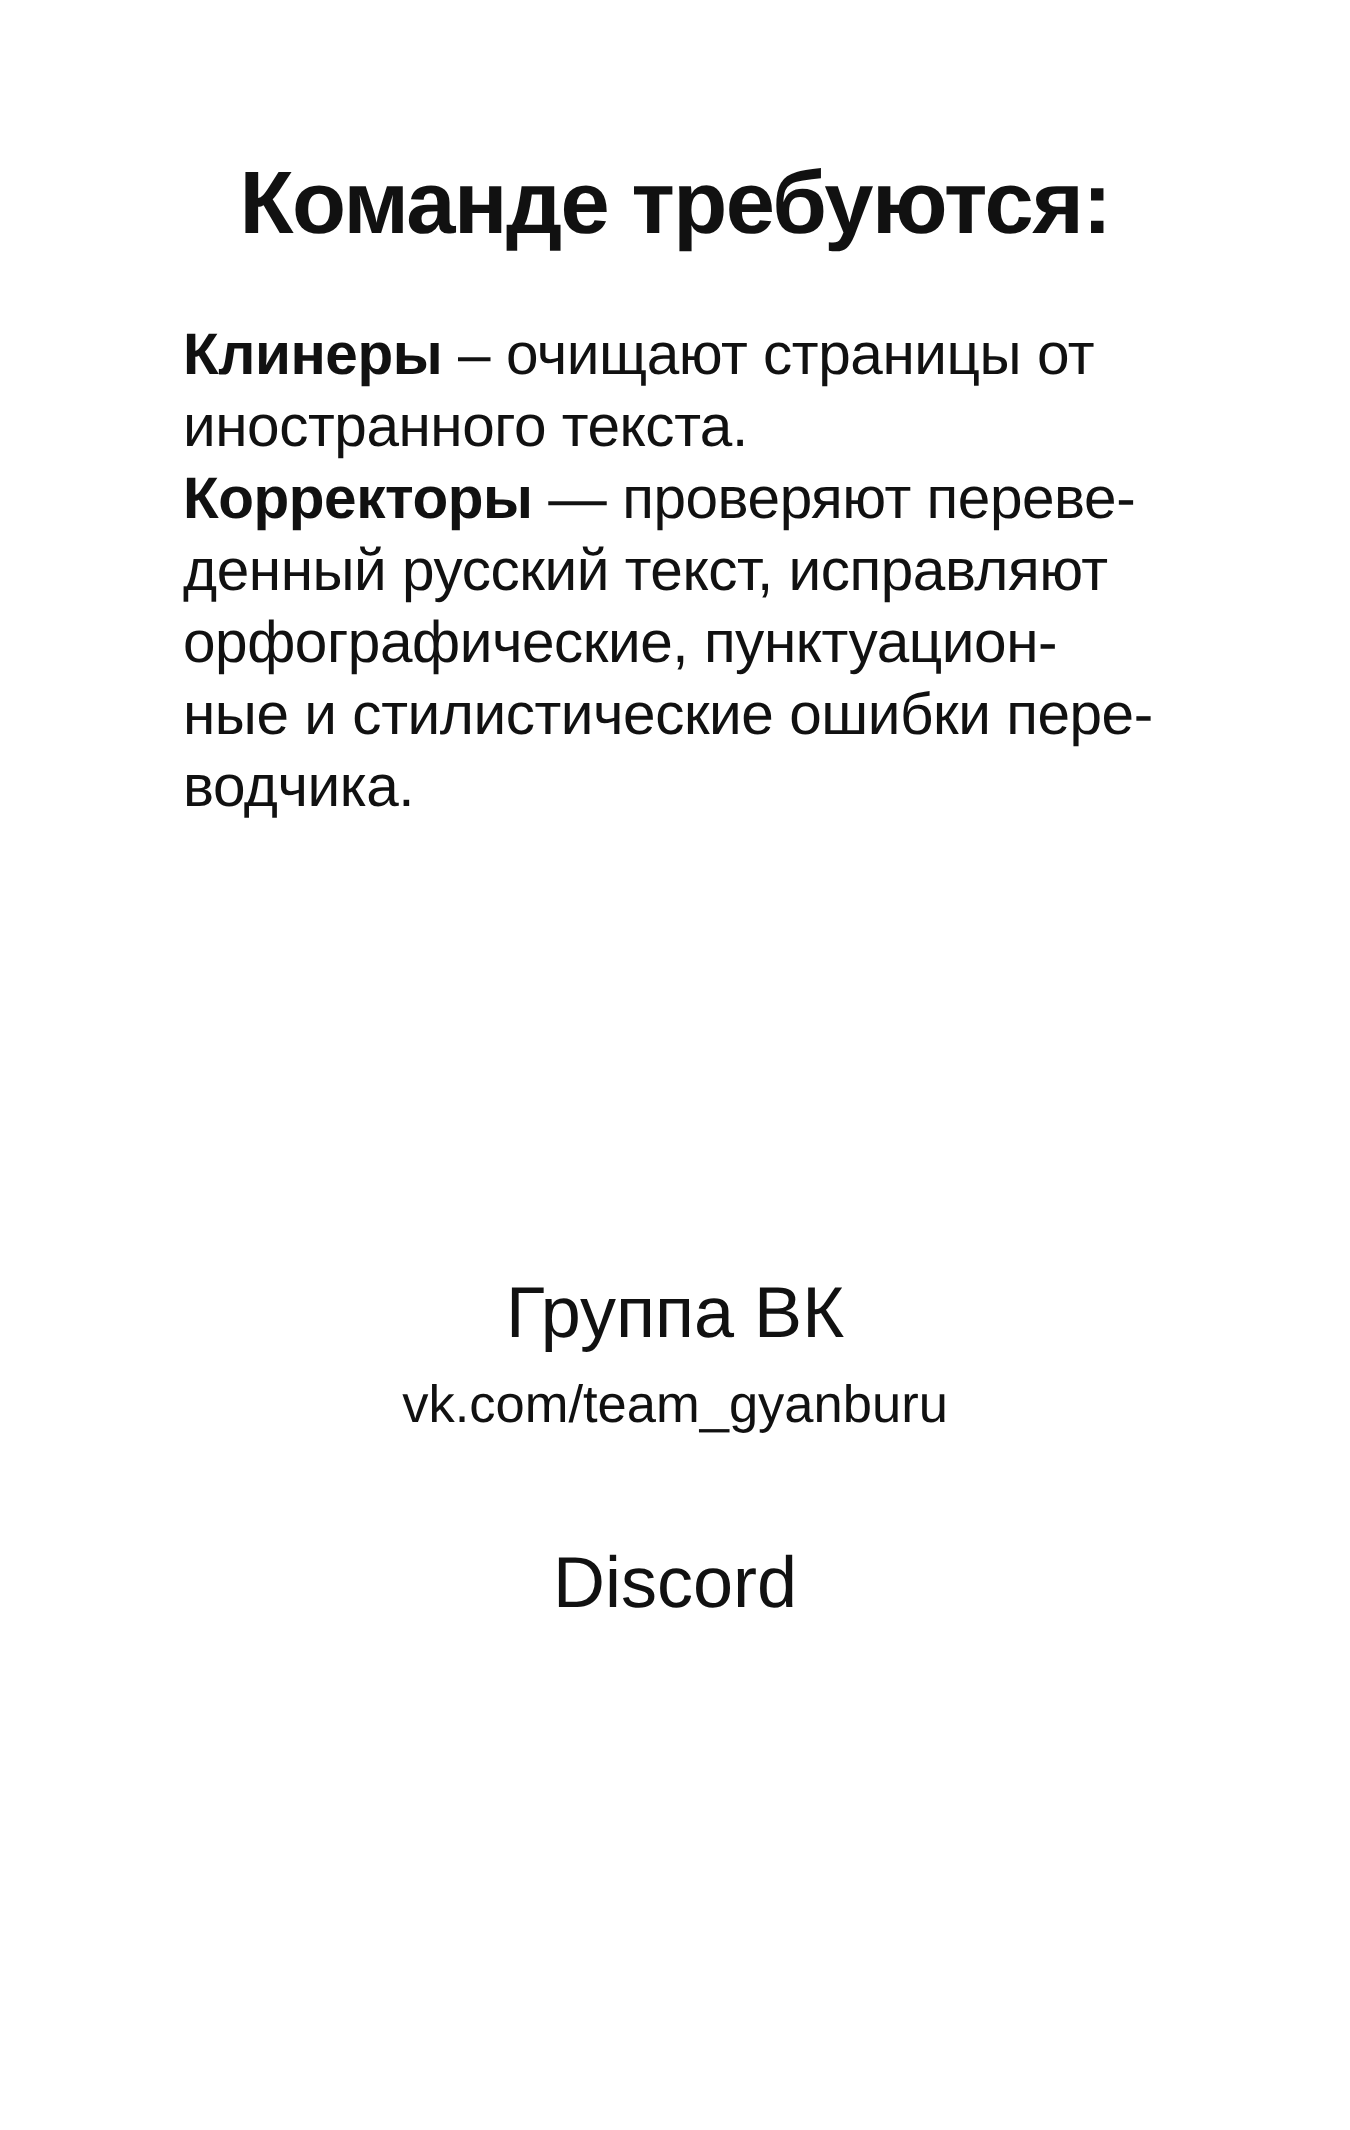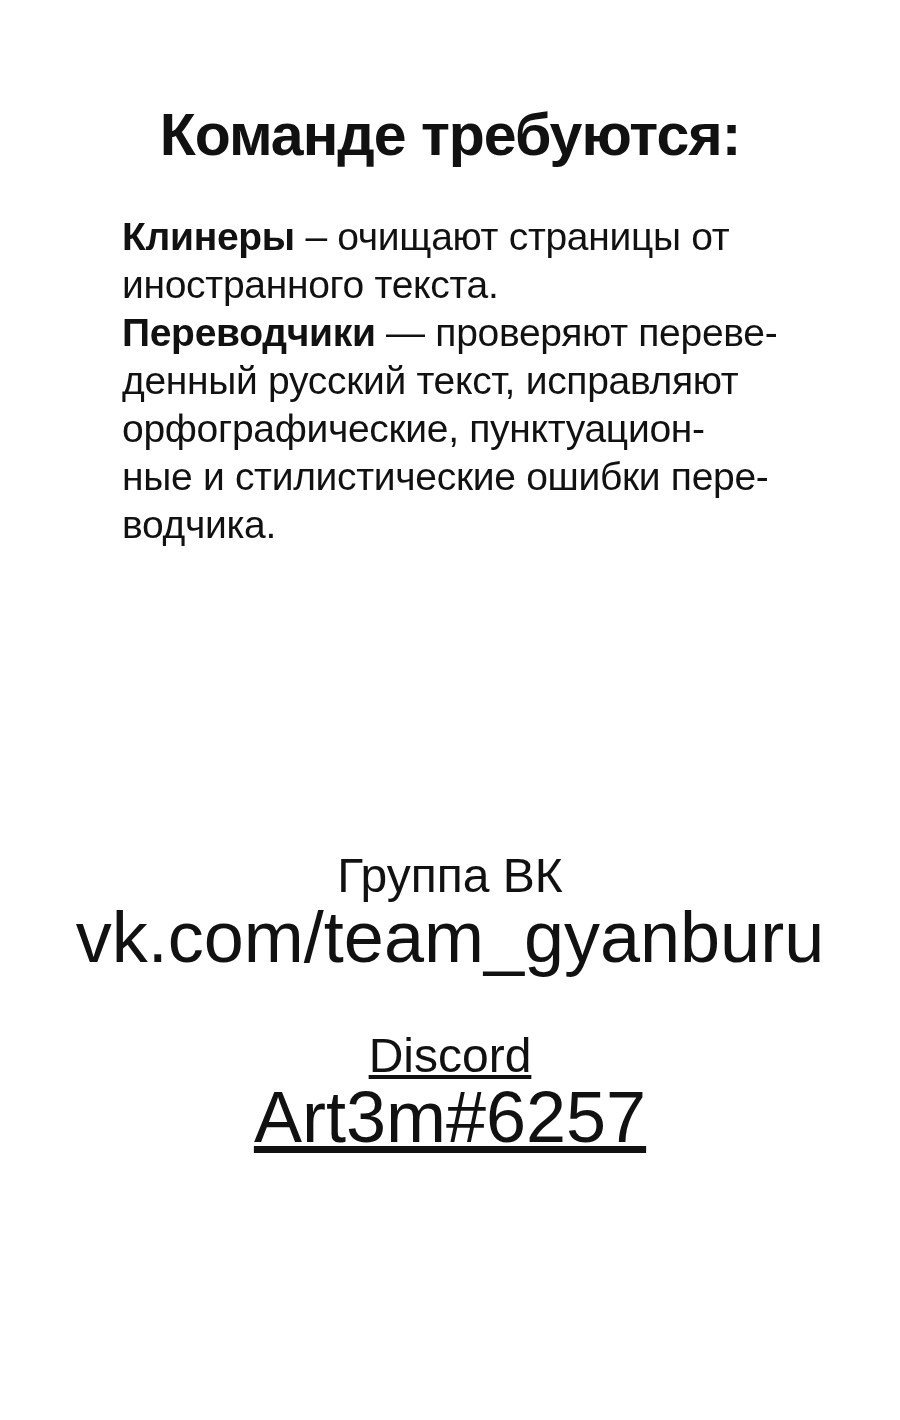--- a/index.html
+++ b/index.html
@@ -48,50 +48,49 @@
   .role .desc {
     white-space: pre-line;
   }
   .contact {
     position: absolute;
     left: 0;
     width: 900px;
     text-align: center;
   }
   .contact.vk { top: 834px; }
-  .contact.discord { top: 1014px; text-decoration: underline; }
+  .contact.discord { top: 1014px; }
   .contact-label {
     font-size: 48px;
     line-height: 58px;
   }
   .contact-value {
-    font-size: 72px;
+    font-size: 35px;
     line-height: 64px;
   }
 </style>
 </head>
 <body>
 
 <div class="page">
 
   <h1 class="title">Команде требуются:</h1>
 
   <div class="roles">
     <p class="role"><span class="term">Клинеры</span><span class="desc"> – очищают страницы от
 иностранного текста.</span></p>
-    <p class="role"><span class="term">Переводчики</span><span class="desc"> — проверяют переве-
+    <p class="role"><span class="term">Корректоры</span><span class="desc"> — проверяют переве-
 денный русский текст, исправляют
 орфографические, пунктуацион-
 ные и стилистические ошибки пере-
 водчика.</span></p>
   </div>
 
   <div class="contact vk">
     <div class="contact-label">Группа ВК</div>
     <div class="contact-value">vk.com/team_gyanburu</div>
   </div>
 
   <div class="contact discord">
     <div class="contact-label">Discord</div>
-    <div class="contact-value">Art3m#6257</div>
   </div>
 
 </div>
 
 </body></html>

